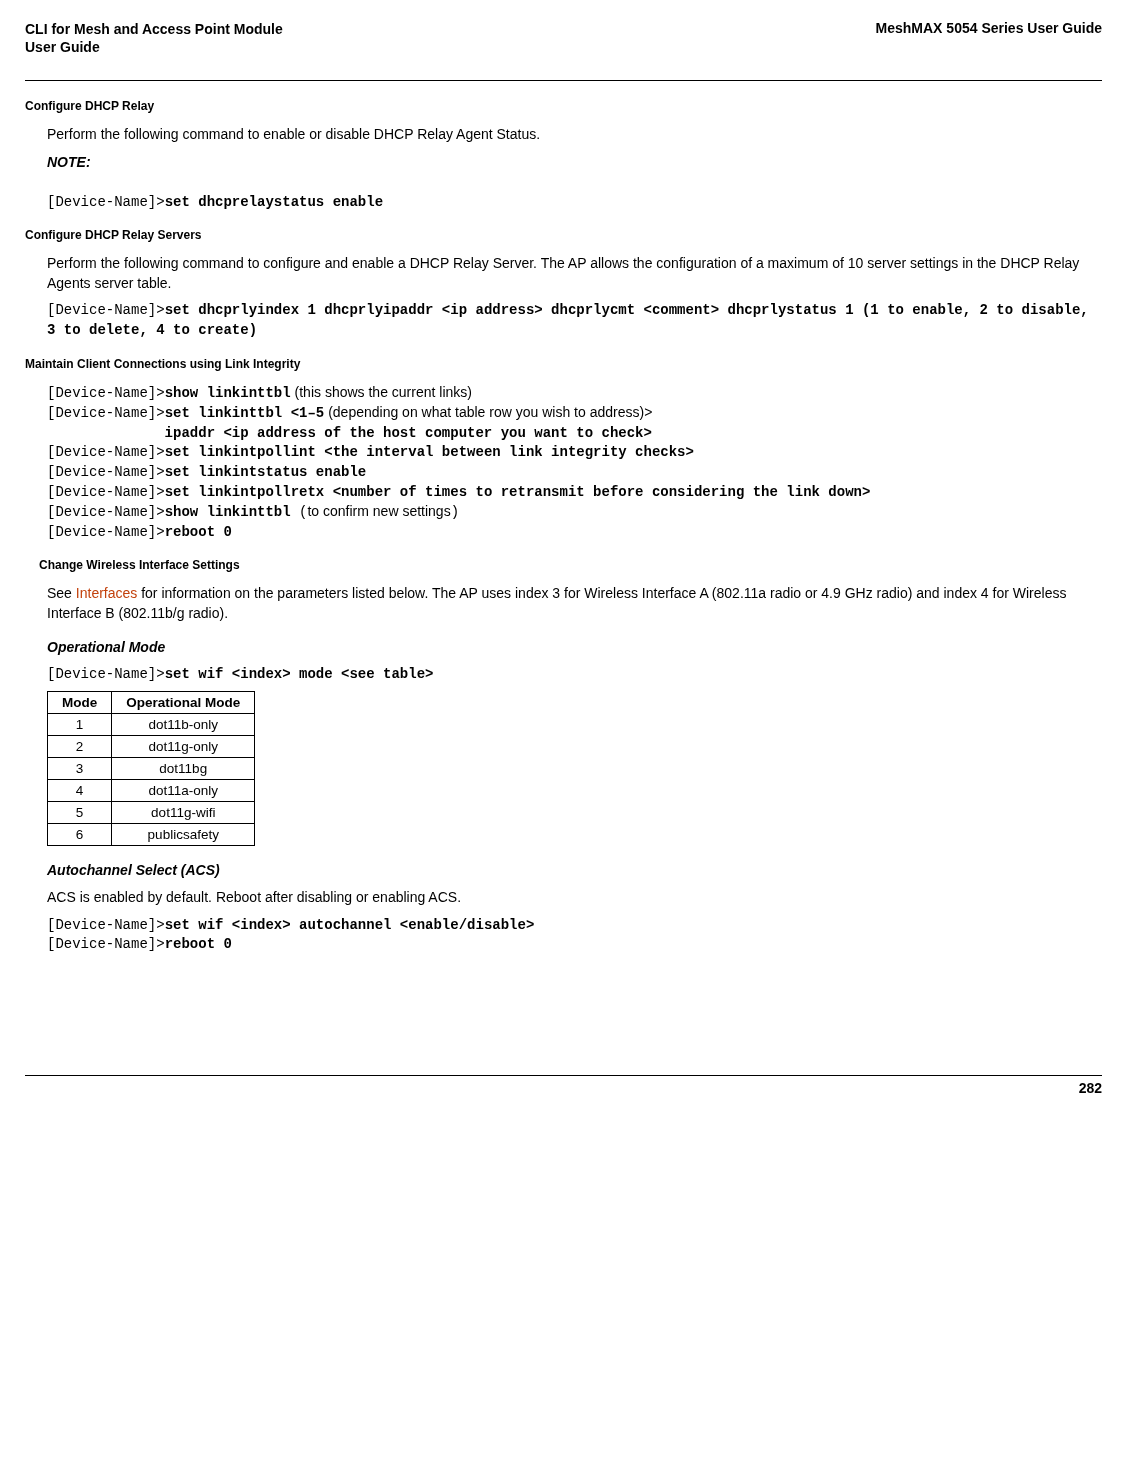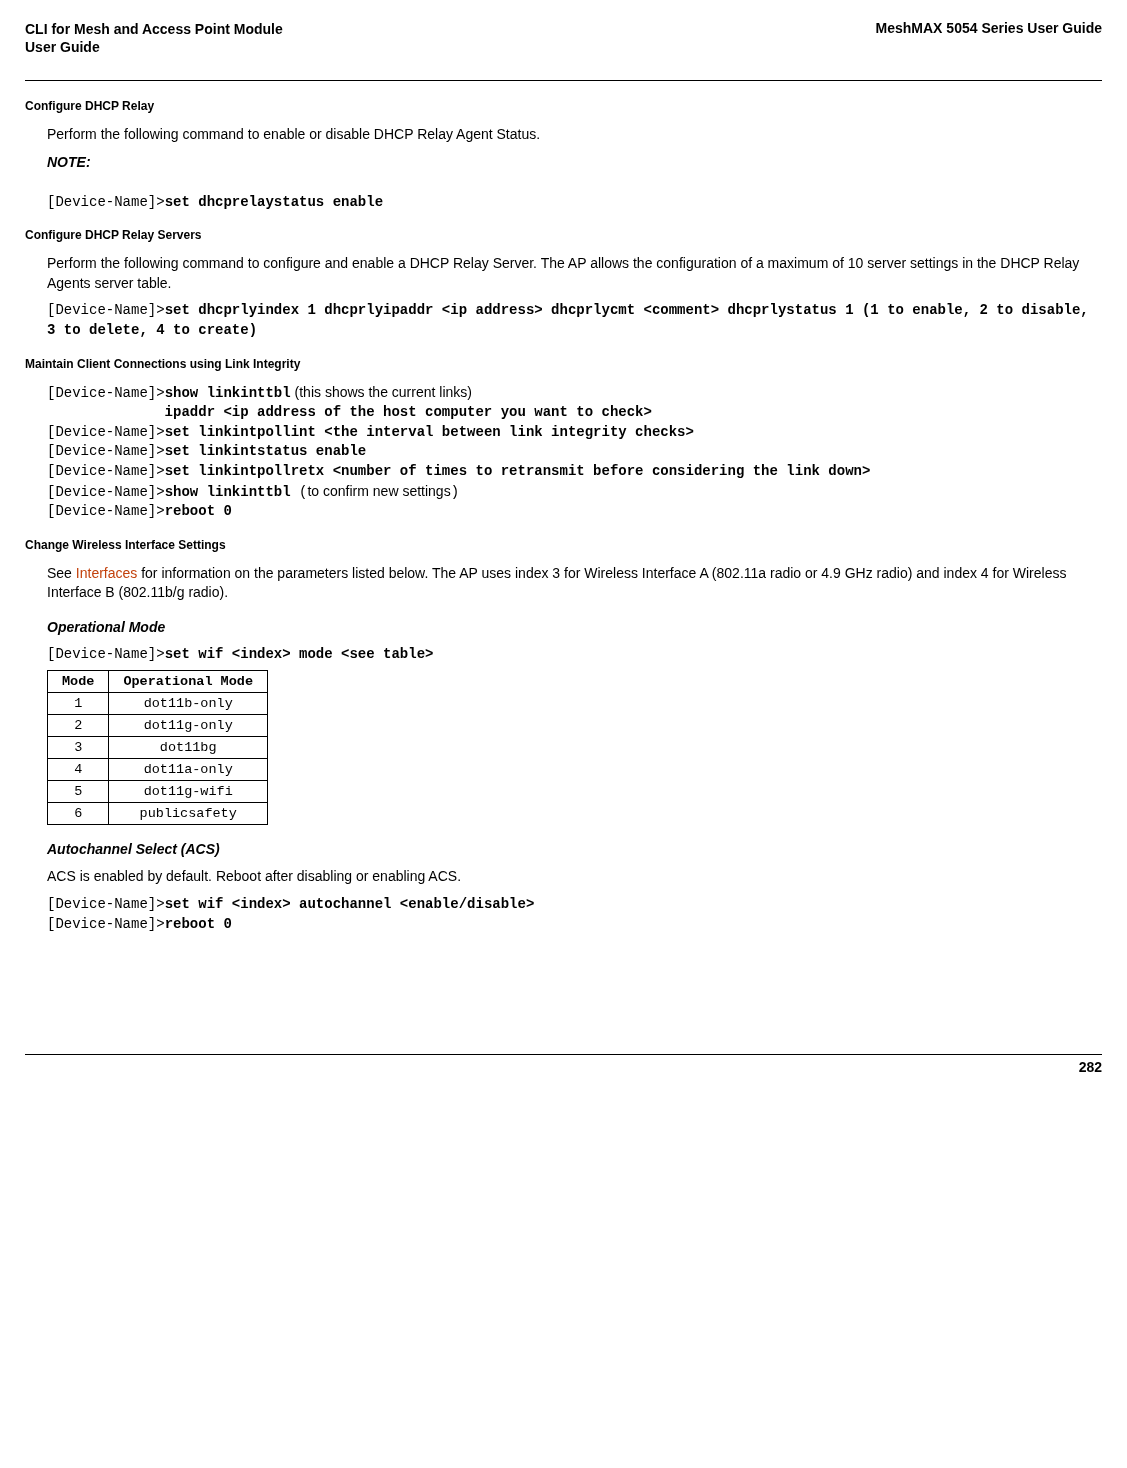--- a/index.html
+++ b/index.html
@@ -88,21 +88,20 @@
       margin-top: 6px;
     }
     .link-text {
       color: #c2410c;
     }
     table.mode-table {
       border-collapse: collapse;
       margin-left: 22px;
       margin-top: 6px;
       margin-bottom: 16px;
-      font-family: Liberation Mono, monospace;
     }
     table.mode-table th,
     table.mode-table td {
       border: 1px solid #000;
       padding: 3px 14px;
       text-align: center;
       font-size: 13.5px;
     }
     table.mode-table th {
       font-weight: bold;
@@ -149,40 +148,43 @@
     <span class="code-prompt">[Device-Name]&gt;</span><span class="code-bold">set dhcprlyindex 1 dhcprlyipaddr &lt;ip address&gt; dhcprlycmt &lt;comment&gt; dhcprlystatus 1 (1 to enable, 2 to disable, 3 to delete, 4 to create)</span>
   </div>
 </div>
 
 <div class="section-heading">Maintain Client Connections using Link Integrity</div>
 <div class="indent-block">
   <div class="code-line">
     <span class="code-prompt">[Device-Name]&gt;</span><span class="code-bold">show linkinttbl</span><span class="inline-text"> (this shows the current links)</span>
   </div>
   <div class="code-line">
+    <span class="code-prompt">[Device-Name]&gt;</span><span class="code-bold">set linkinttbl &lt;1–5</span><span class="inline-text"> (depending on what table row you wish to address)</span><span class="inline-text">&gt;</span>
+  </div>
+  <div class="code-line">
     <span class="code-bold" style="white-space:pre;">              ipaddr &lt;ip address of the host computer you want to check&gt;</span>
   </div>
   <div class="code-line">
     <span class="code-prompt">[Device-Name]&gt;</span><span class="code-bold">set linkintpollint &lt;the interval between link integrity checks&gt;</span>
   </div>
   <div class="code-line">
     <span class="code-prompt">[Device-Name]&gt;</span><span class="code-bold">set linkintstatus enable</span>
   </div>
   <div class="code-line">
     <span class="code-prompt">[Device-Name]&gt;</span><span class="code-bold">set linkintpollretx &lt;number of times to retransmit before considering the link down&gt;</span>
   </div>
   <div class="code-line">
     <span class="code-prompt">[Device-Name]&gt;</span><span class="code-bold">show linkinttbl </span><span class="code-prompt">(</span><span class="inline-text">to confirm new settings</span><span class="code-prompt">)</span>
   </div>
   <div class="code-line">
     <span class="code-prompt">[Device-Name]&gt;</span><span class="code-bold">reboot 0</span>
   </div>
 </div>
 
-<div class="section-heading" style="margin-top:12px;">Change Wireless Interface Settings</div>
+<div class="section-heading" style="margin-top:12px;margin-left:14px;">Change Wireless Interface Settings</div>
 <div class="indent-block">
   <div class="para">
     <span>See </span><span class="link-text">Interfaces</span><span> for information on the parameters listed below. The AP uses index 3 for Wireless Interface A (802.11a radio or 4.9 GHz radio) and index 4 for Wireless Interface B (802.11b/g radio).</span>
   </div>
 </div>
 
 <div class="sub-heading">Operational Mode</div>
 <div class="indent-block" style="margin-bottom:6px;">
   <div class="code-line">
     <span class="code-prompt">[Device-Name]&gt;</span><span class="code-bold">set wif &lt;index&gt; mode &lt;see table&gt;</span>

